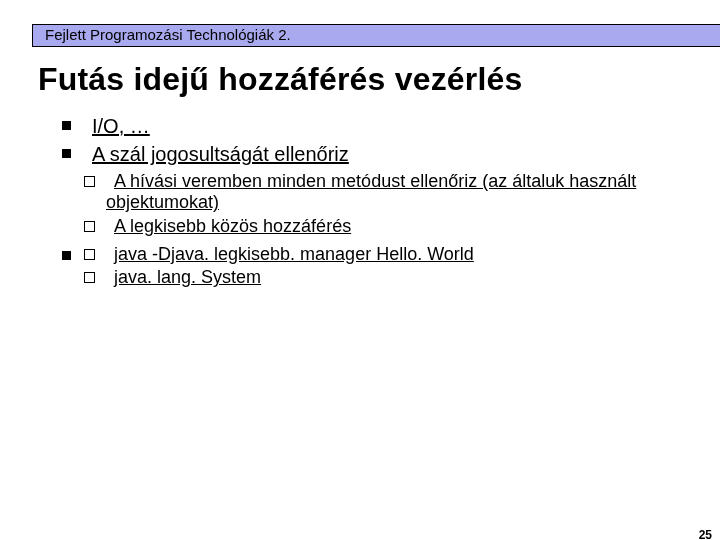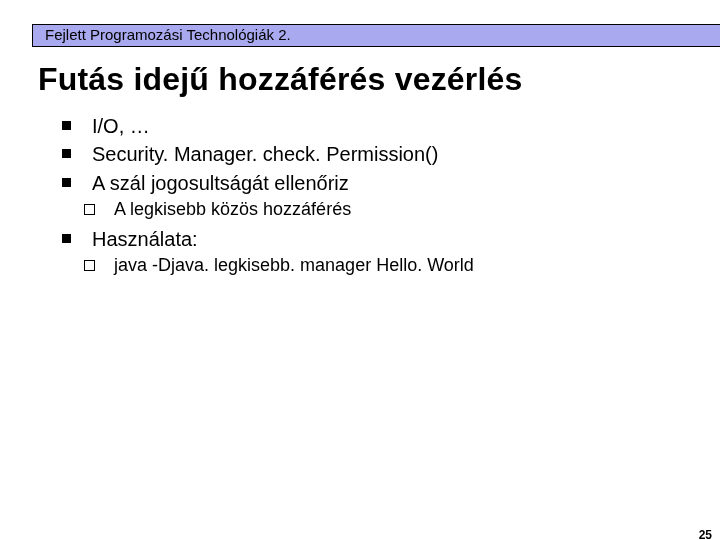--- a/index.html
+++ b/index.html
@@ -3,47 +3,47 @@
   <meta charset="utf-8">
   <style>
     * { margin: 8px; padding: 0; box-sizing: border-box; }
     html, body { width: 720px; height: 540px; background: #fff; font-family: Arial, Helvetica, sans-serif; color: #000; }
     .page { width: 720px; height: 540px; position: relative; }
     .header-bar { background: #a9a9ef; border: 1px solid #000; border-top: 1px solid #000; padding: 1px 4px 2px 4px; }
     .header-bar span { font-size: 15px; line-height: 1.15; }
     .title { font-size: 32px; padding: 6px 6px 8px 6px; font-weight: 700; letter-spacing: 0.2px; }
     .content { padding: 0 12px 0 22px; }
     ul.level1 { list-style: none; }
-    ul.level1 > li { position: relative; padding-left: 22px; margin: 4px 0 4px 0; font-size: 20px; line-height: 1.22; }
+    ul.level1 > li { position: relative; padding-left: 22px; margin: 4px 0 4px 0; font-size: 20px; line-height: 1.22; text-decoration: underline; }
     ul.level1 > li::before { content: ""; position: absolute; left: 0; top: 7px; width: 9px; height: 9px; background: #000; }
     ul.level2 { list-style: none; margin: 4px 0 6px 0; }
     ul.level2 > li { position: relative; padding-left: 22px; margin: 2px 0; font-size: 18px; line-height: 1.2; }
     ul.level2 > li::before { content: ""; position: absolute; left: 0; top: 5px; width: 9px; height: 9px; border: 1.5px solid #000; background: #fff; }
     .page-num { position: absolute; right: 24px; bottom: 14px; font-size: 12px; font-weight: 700; }
   </style>
 </head>
 <body>
 
 <div class="page">
   <div class="header-bar">
     <span>Fejlett Programozási Technológiák 2.</span>
   </div>
   <h1 class="title">Futás idejű hozzáférés vezérlés</h1>
   <div class="content">
     <ul class="level1">
       <li><span>I/O, …</span></li>
-      <li><span>Security. Manager. check. Permission()</span></li>
       <li>
         <span>A szál jogosultságát ellenőriz</span>
         <ul class="level2">
+          <li><span>A hívási veremben minden metódust ellenőriz (az általuk használt objektumokat)</span></li>
           <li><span>A legkisebb közös hozzáférés</span></li>
         </ul>
       </li>
       <li>
-        <span>Használata:</span>
         <ul class="level2">
           <li><span>java -Djava. legkisebb. manager Hello. World</span></li>
+          <li><span>java. lang. System</span></li>
         </ul>
       </li>
     </ul>
   </div>
   <div class="page-num">25</div>
 </div>
 
 </body></html>

